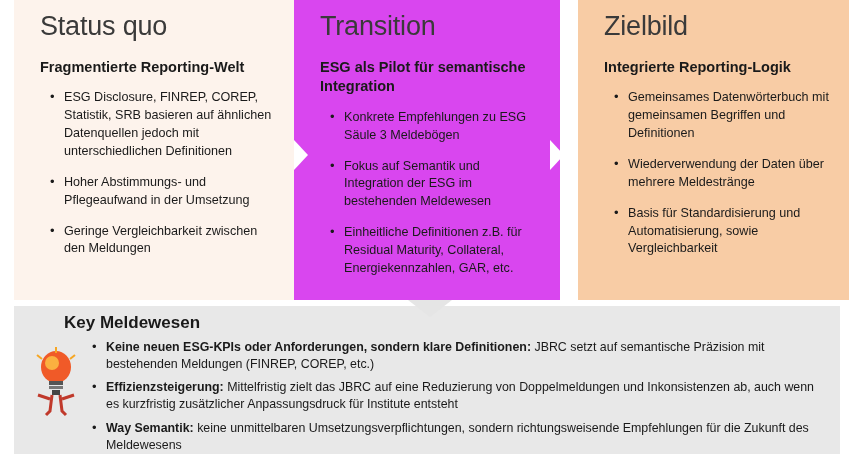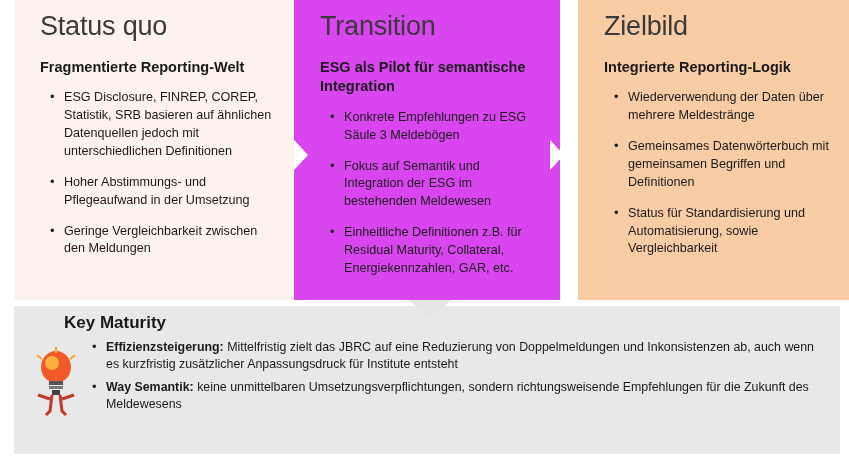--- a/index.html
+++ b/index.html
@@ -182,49 +182,50 @@
       <li>Konkrete Empfehlungen zu ESG Säule 3 Meldebögen</li>
       <li>Fokus auf Semantik und Integration der ESG im bestehenden Meldewesen</li>
       <li>Einheitliche Definitionen z.B. für Residual Maturity, Collateral, Energiekennzahlen, GAR, etc.</li>
     </ul>
   </div>
 
   <div class="col col-3">
     <div class="col-title">Zielbild</div>
     <div class="col-sub">Integrierte Reporting-Logik</div>
     <ul class="bullets">
+      <li>Gemeinsames Datenwörterbuch mit gemeinsamen Begriffen und Definitionen</li>
       <li>Wiederverwendung der Daten über mehrere Meldestränge</li>
-      <li>Gemeinsames Datenwörterbuch mit gemeinsamen Begriffen und Definitionen</li>
-      <li>Status für Standardisierung und Automatisierung, sowie Vergleichbarkeit</li>
+      <li>Basis für Standardisierung und Automatisierung, sowie Vergleichbarkeit</li>
     </ul>
   </div>
 
   <div class="arrow-h arrow-1"></div>
   <div class="arrow-h arrow-2"></div>
 </div>
 
 <div class="arrow-down"></div>
 
 <div class="takeaways">
-  <div class="takeaways-title">Key Maturity</div>
+  <div class="takeaways-title">Key Meldewesen</div>
   <div class="takeaways-body">
     <div class="bulb">
       <svg width="56" height="74" viewBox="0 0 56 74">
         <ellipse cx="28" cy="22" rx="15" ry="16" fill="#f05a28"></ellipse>
         <ellipse cx="24" cy="18" rx="7" ry="7" fill="#fbb040"></ellipse>
         <rect x="21" y="36" width="14" height="4" fill="#555"></rect>
         <rect x="21" y="41" width="14" height="3" fill="#777"></rect>
         <rect x="24" y="45" width="8" height="5" fill="#444"></rect>
         <path d="M24 50 L22 66 L18 70" stroke="#c0392b" stroke-width="3" fill="none"></path>
         <path d="M32 50 L34 66 L38 70" stroke="#c0392b" stroke-width="3" fill="none"></path>
         <path d="M22 54 L10 50" stroke="#c0392b" stroke-width="3" fill="none"></path>
         <path d="M34 54 L46 50" stroke="#c0392b" stroke-width="3" fill="none"></path>
         <line x1="28" y1="2" x2="28" y2="8" stroke="#f6a623" stroke-width="2"></line>
         <line x1="9" y1="10" x2="14" y2="14" stroke="#f6a623" stroke-width="2"></line>
         <line x1="47" y1="10" x2="42" y2="14" stroke="#f6a623" stroke-width="2"></line>
       </svg>
     </div>
     <ul class="takeaway-list">
+      <li><span class="lead">Keine neuen ESG-KPIs oder Anforderungen, sondern klare Definitionen:</span><span> JBRC setzt auf semantische Präzision mit bestehenden Meldungen (FINREP, COREP, etc.)</span></li>
       <li><span class="lead">Effizienzsteigerung:</span><span> Mittelfristig zielt das JBRC auf eine Reduzierung von Doppelmeldungen und Inkonsistenzen ab, auch wenn es kurzfristig zusätzlicher Anpassungsdruck für Institute entsteht</span></li>
       <li><span class="lead">Way Semantik:</span><span> keine unmittelbaren Umsetzungsverpflichtungen, sondern richtungsweisende Empfehlungen für die Zukunft des Meldewesens</span></li>
     </ul>
   </div>
 </div>
 
 </body></html>

